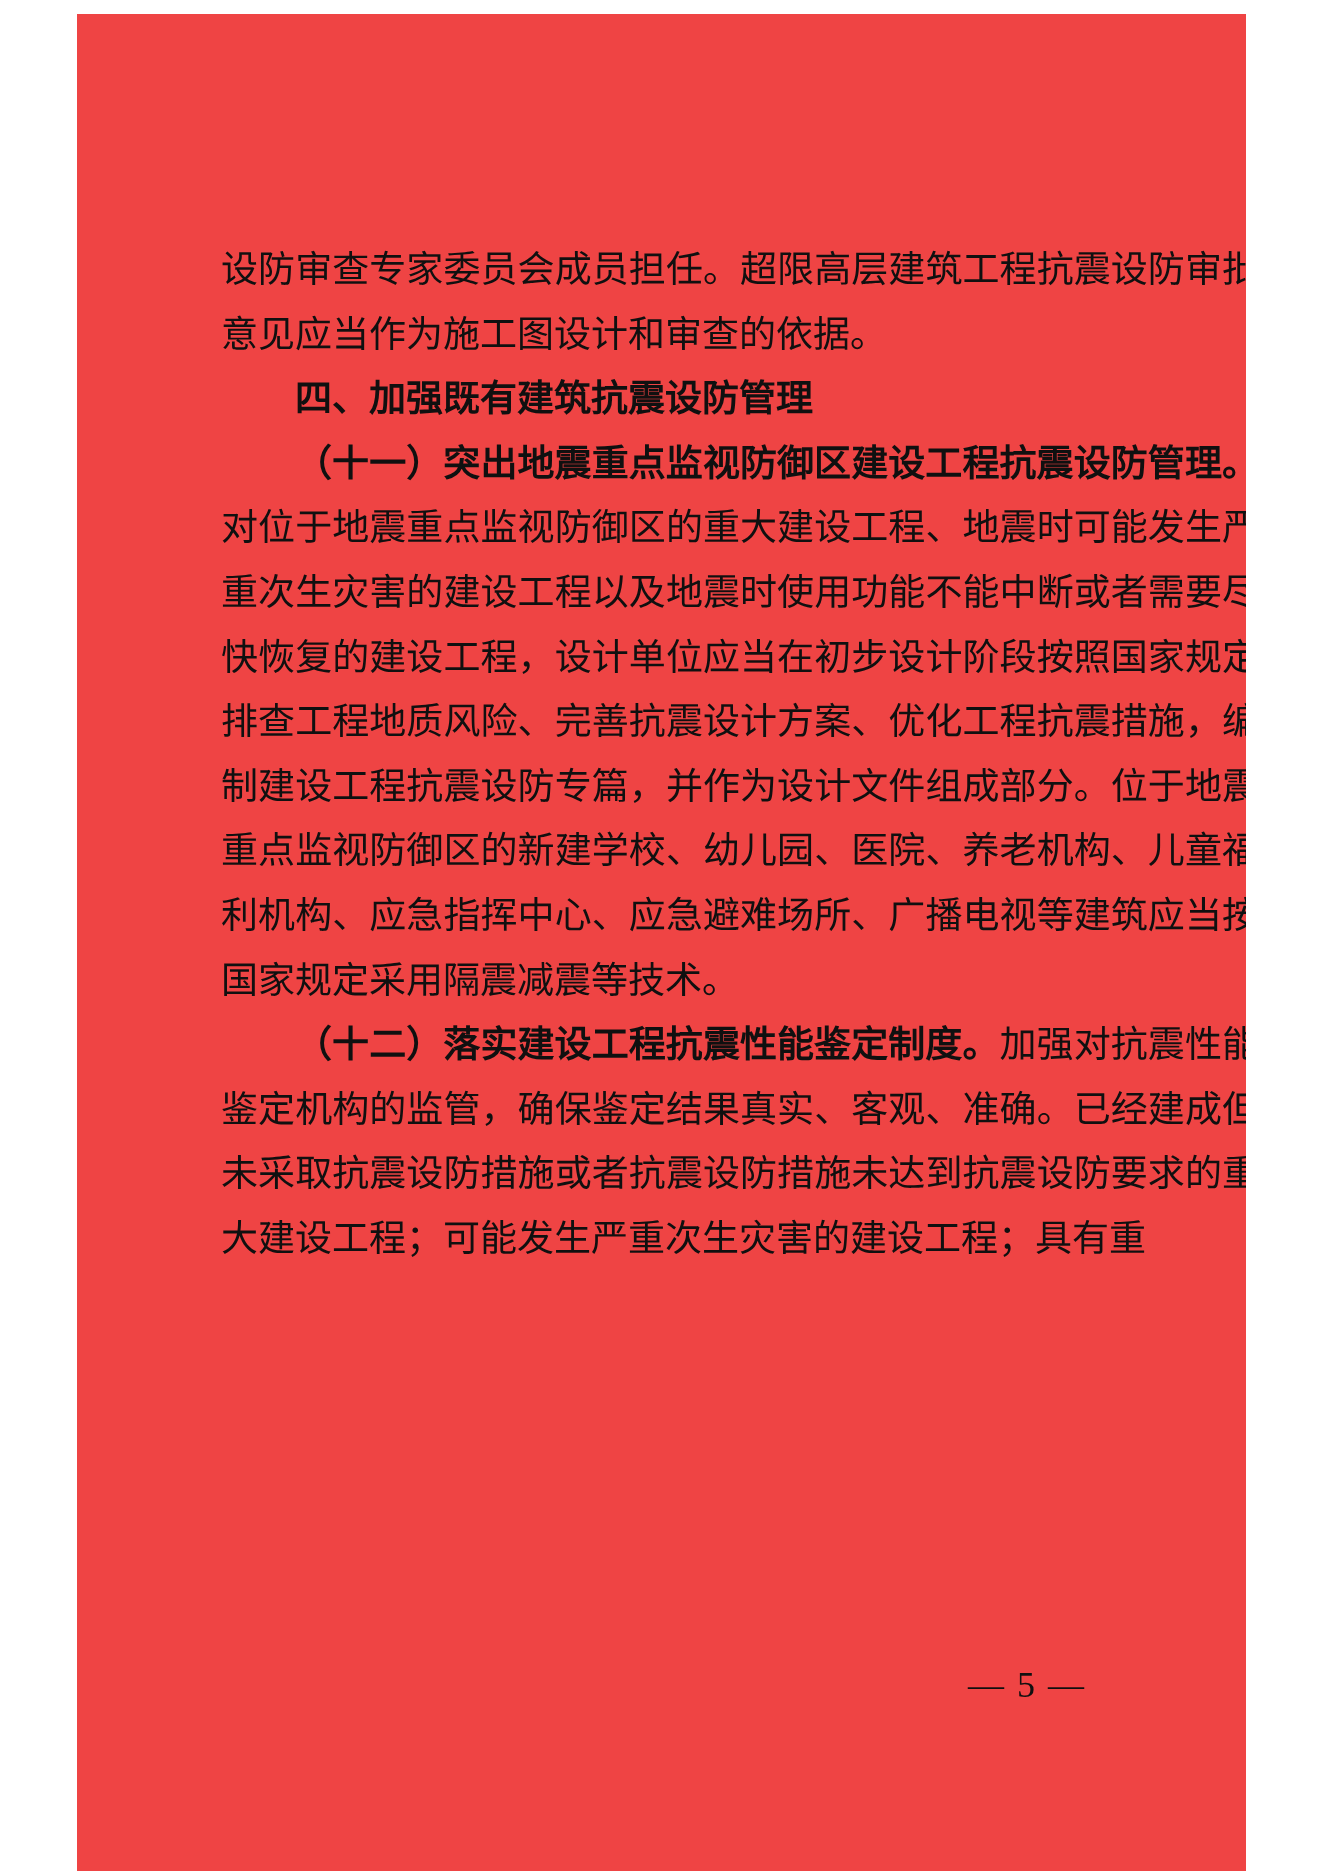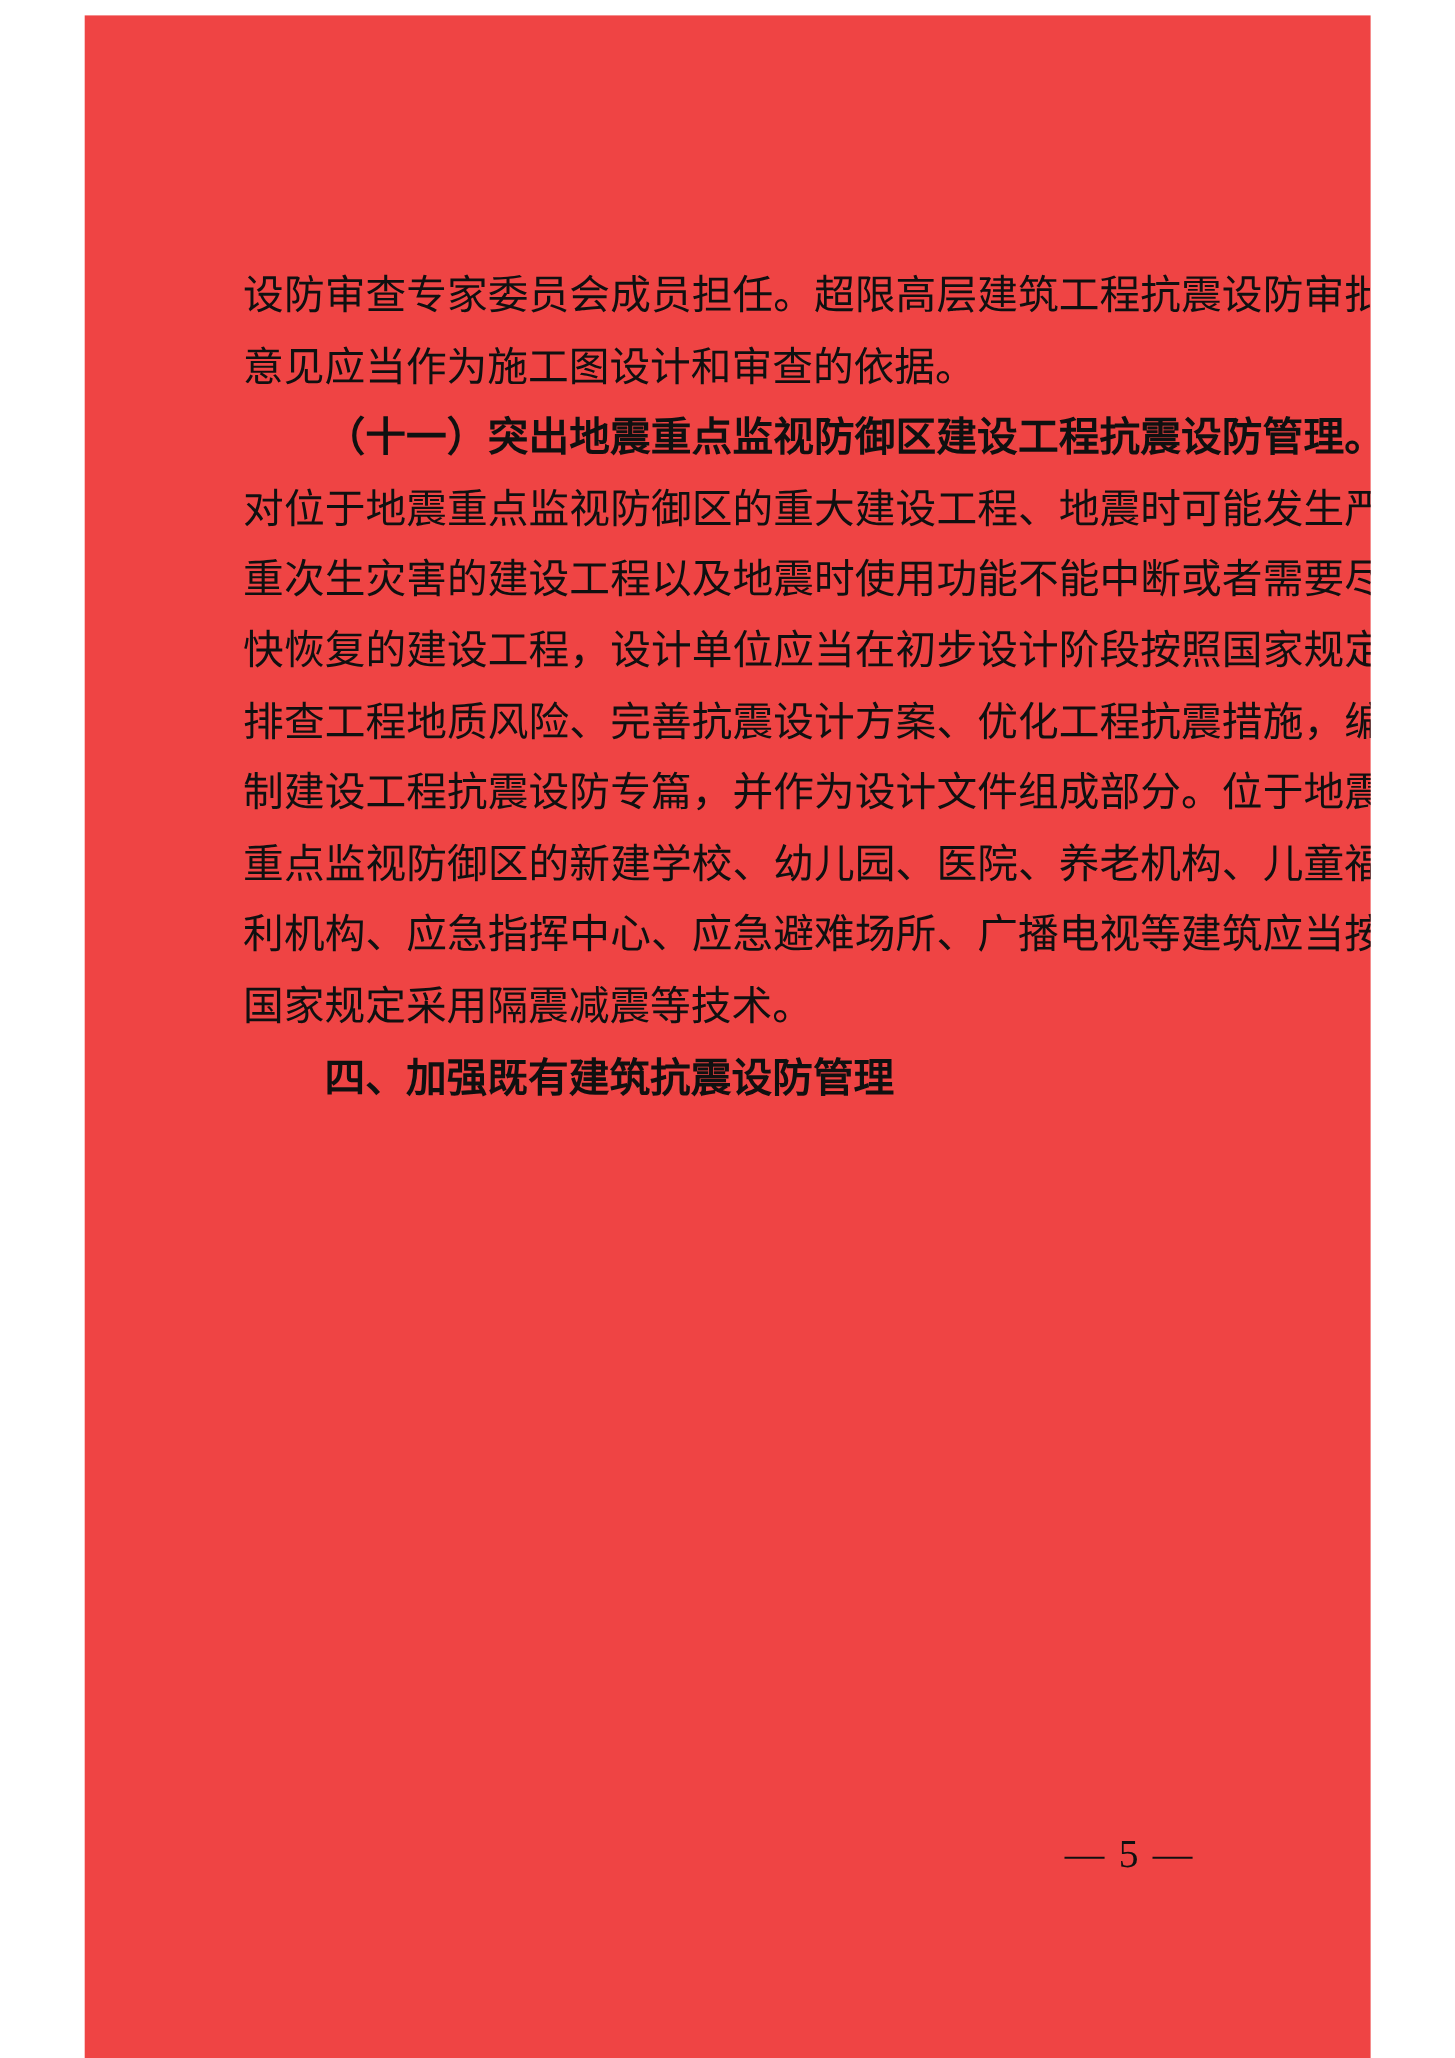--- a/index.html
+++ b/index.html
@@ -53,17 +53,18 @@
     color: #101010;
     white-space: nowrap;
   }
 </style>
 </head>
 <body>
 
 <div class="page">
   <div class="doc-body" id="doc-body">
       <div class="para no-indent"><span>设防审查专家委员会成员担任。超限高层建筑工程抗震设防审批意见应当作为施工图设计和审查的依据。</span></div>
+      <div class="para heading"><span class="seg-bold">四、加强既有建筑抗震设防管理</span></div>
       <div class="para"><span class="seg-bold">（十一）突出地震重点监视防御区建设工程抗震设防管理。</span><span>对位于地震重点监视防御区的重大建设工程、地震时可能发生严重次生灾害的建设工程以及地震时使用功能不能中断或者需要尽快恢复的建设工程，设计单位应当在初步设计阶段按照国家规定排查工程地质风险、完善抗震设计方案、优化工程抗震措施，编制建设工程抗震设防专篇，并作为设计文件组成部分。位于地震重点监视防御区的新建学校、幼儿园、医院、养老机构、儿童福利机构、应急指挥中心、应急避难场所、广播电视等建筑应当按国家规定采用隔震减震等技术。</span></div>
-      <div class="para heading"><span class="seg-bold">四、加强既有建筑抗震设防管理</span></div>
+      <div class="para"><span class="seg-bold">（十二）落实建设工程抗震性能鉴定制度。</span><span>加强对抗震性能鉴定机构的监管，确保鉴定结果真实、客观、准确。已经建成但未采取抗震设防措施或者抗震设防措施未达到抗震设防要求的重大建设工程；可能发生严重次生灾害的建设工程；具有重</span></div>
     </div>
   <div class="page-footer">— 5 —</div>
 </div>
 
 </body></html>

